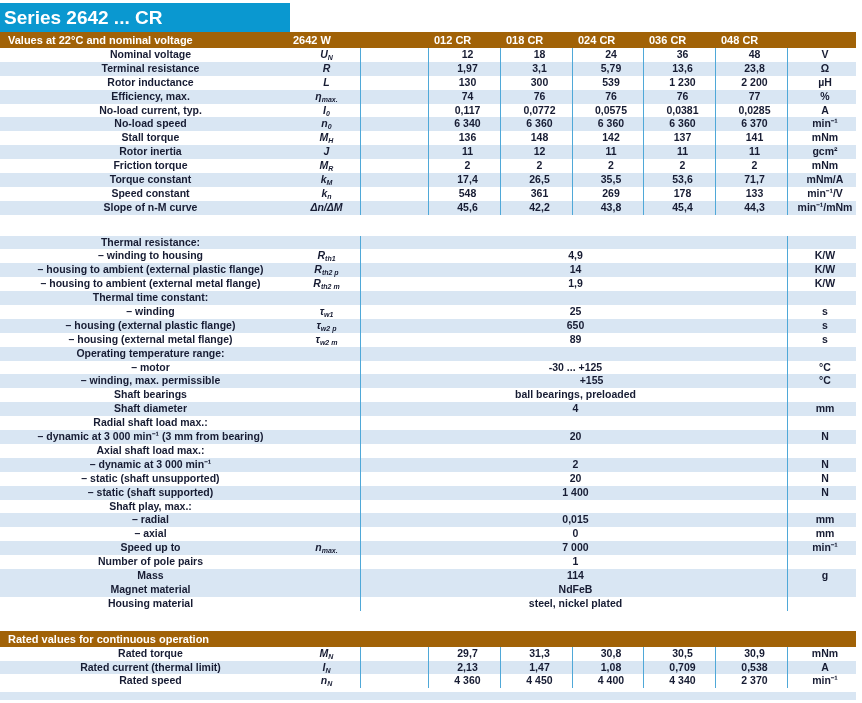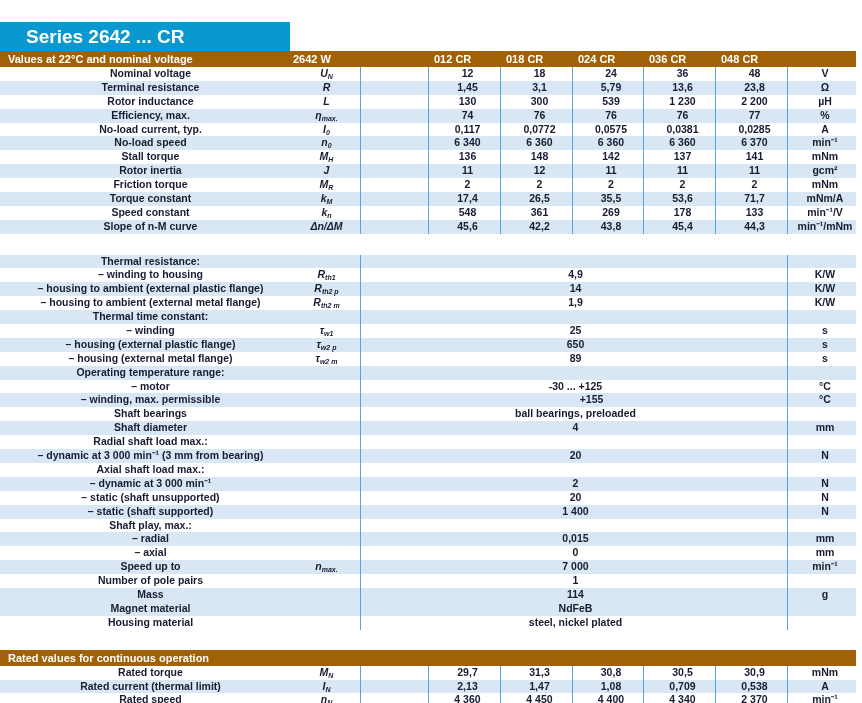--- a/index.html
+++ b/index.html
@@ -1,19 +1,19 @@
 <!DOCTYPE html>
 <html><head>
 <meta charset="utf-8">
 <style>
   html,body{margin:0;padding:0;background:#ffffff;}
   .page{position:relative;width:862px;height:703px;background:#ffffff;overflow:hidden;
         font-family:"Liberation Sans",sans-serif;color:#171c33;}
-  .banner{margin:22px 0 0 0;width:290px;height:29px;background:#0a98d0;color:#ffffff;
-          font-size:19px;font-weight:bold;line-height:29px;padding-left:26px;box-sizing:border-box;}
+  .banner{margin:3px 0 0 0;width:290px;height:29px;background:#0a98d0;color:#ffffff;
+          font-size:19px;font-weight:bold;line-height:29px;padding-left:4px;box-sizing:border-box;}
   .bar{width:856px;height:16px;background:#a16207;color:#ffffff;font-weight:bold;
        font-size:11px;line-height:16px;display:flex;}
   .bar .c{border-left:none;}
   .bar2{margin-top:0;}
   .row{display:flex;width:856px;height:13.9px;line-height:13.6px;font-size:10.5px;
        font-weight:bold;text-align:center;}
   .blue{background:#d9e6f3;}
   .white{background:#ffffff;}
   .c{box-sizing:border-box;overflow:hidden;white-space:pre;}
   .cl{width:293px;padding-left:8px;}
@@ -60,21 +60,21 @@
         <div class="c cv">18</div>
         <div class="c cv cv3">24</div>
         <div class="c cv">36</div>
         <div class="c cv">48</div>
         <div class="c cu">V</div>
       </div>
       <div class="row blue">
         <div class="c cl">Terminal resistance</div>
         <div class="c cs"><span class="sy">R</span></div>
         <div class="c cg"></div>
-        <div class="c cv">1,45</div>
+        <div class="c cv">1,97</div>
         <div class="c cv">3,1</div>
         <div class="c cv cv3">5,79</div>
         <div class="c cv">13,6</div>
         <div class="c cv">23,8</div>
         <div class="c cu">Ω</div>
       </div>
       <div class="row white">
         <div class="c cl">Rotor inductance</div>
         <div class="c cs"><span class="sy">L</span></div>
         <div class="c cg"></div>

